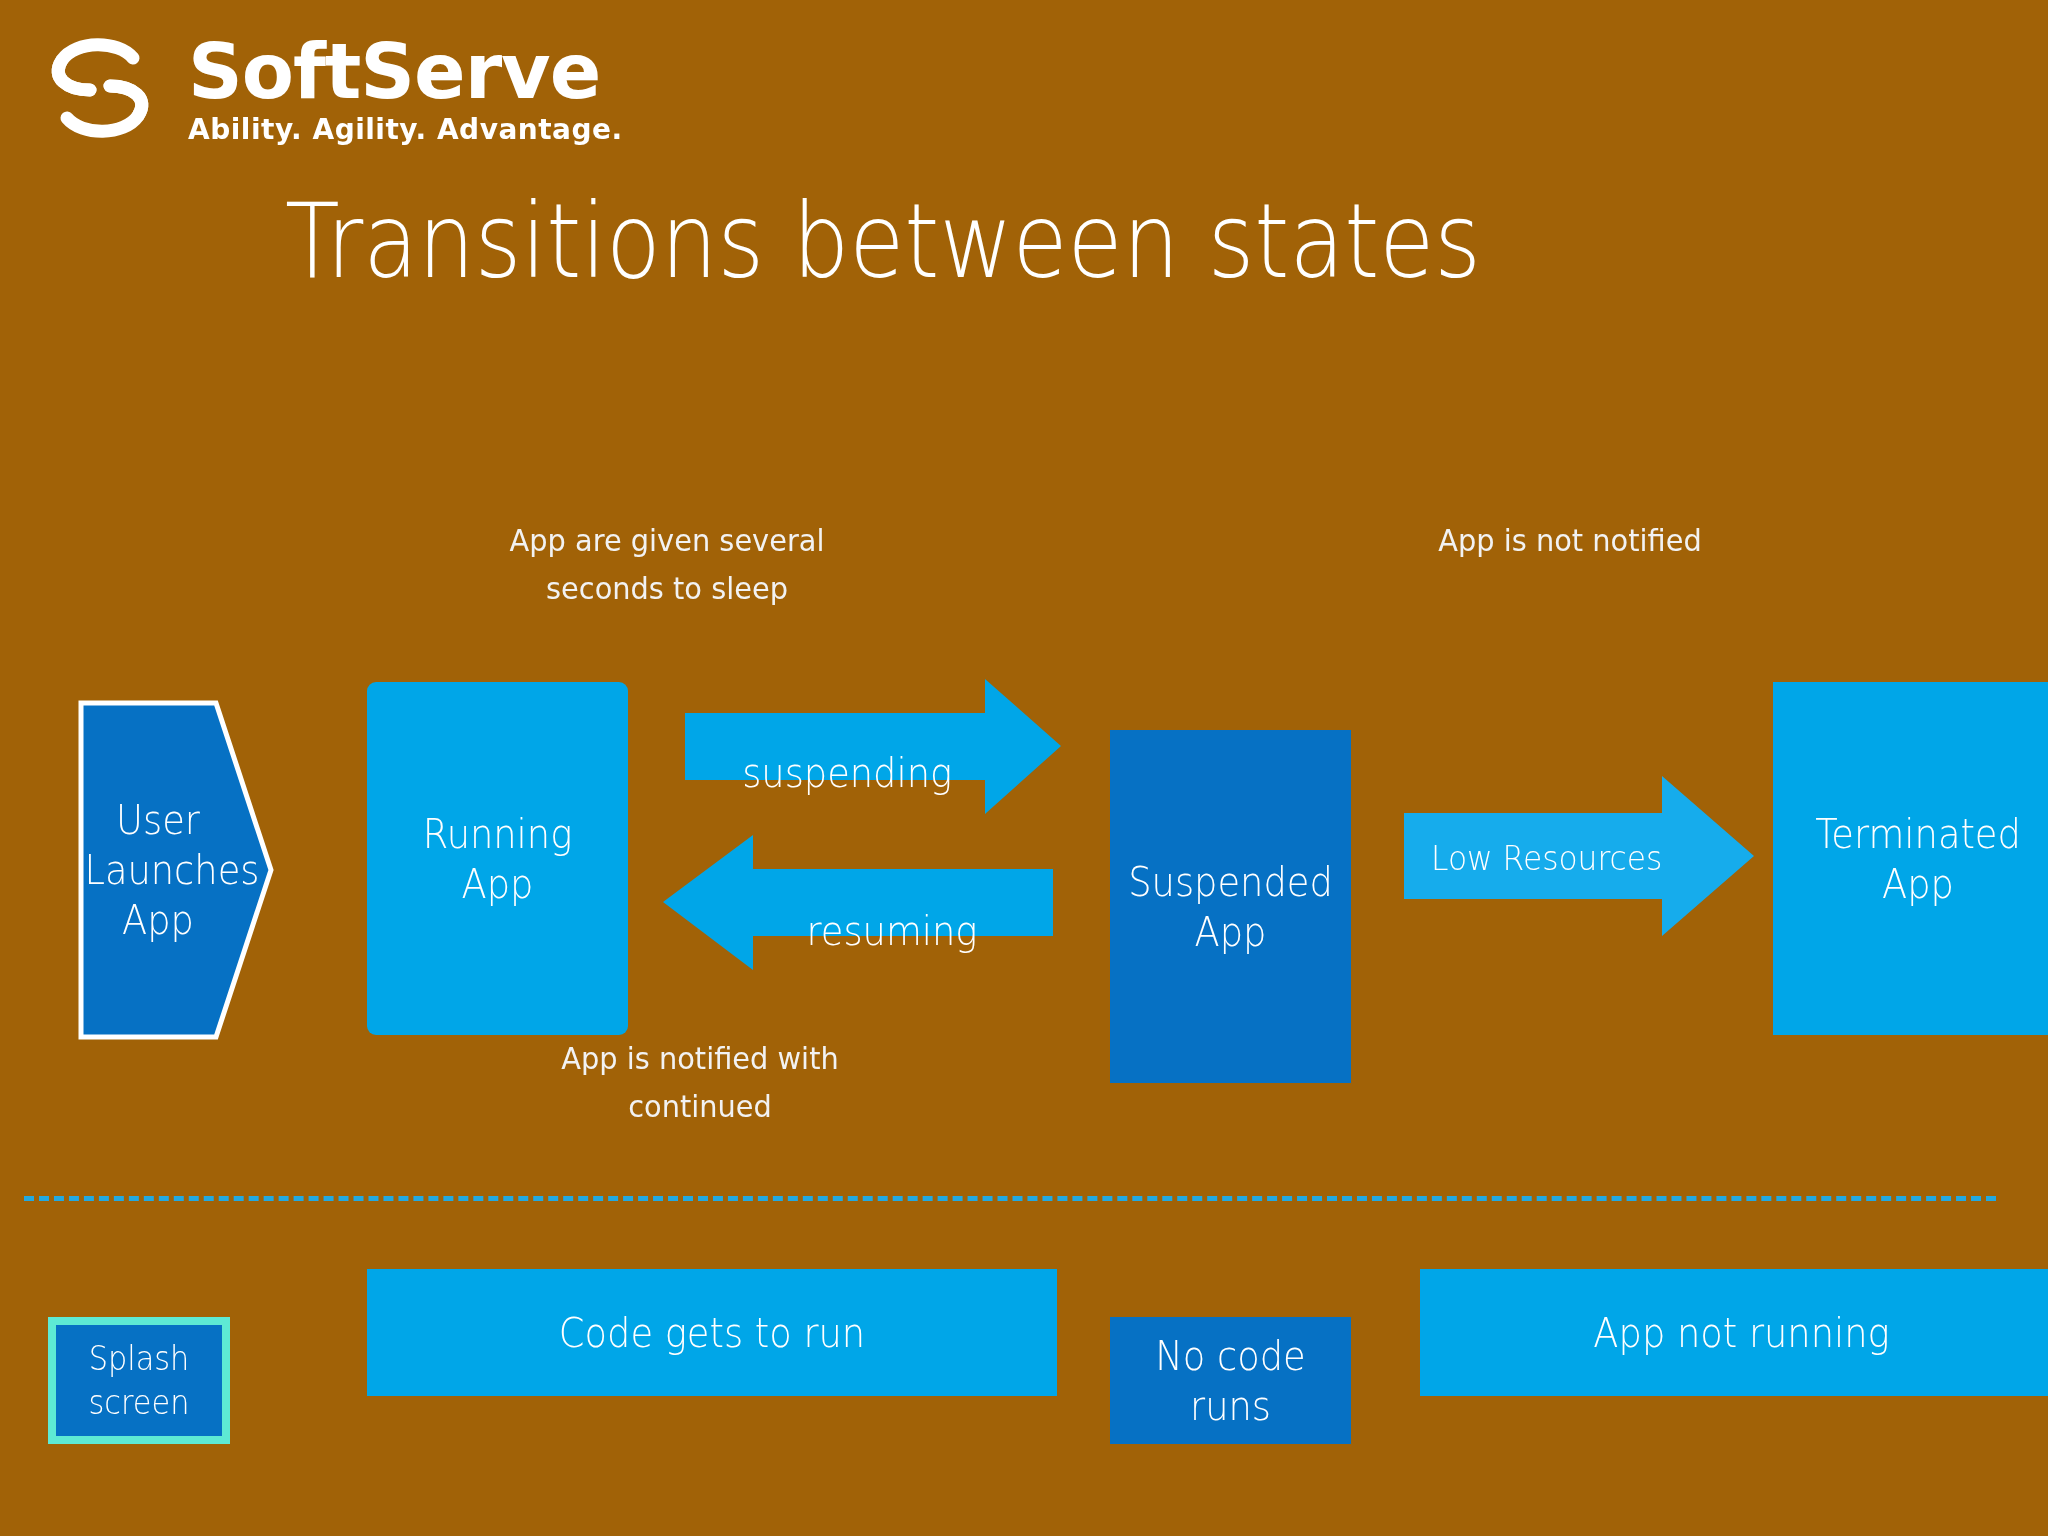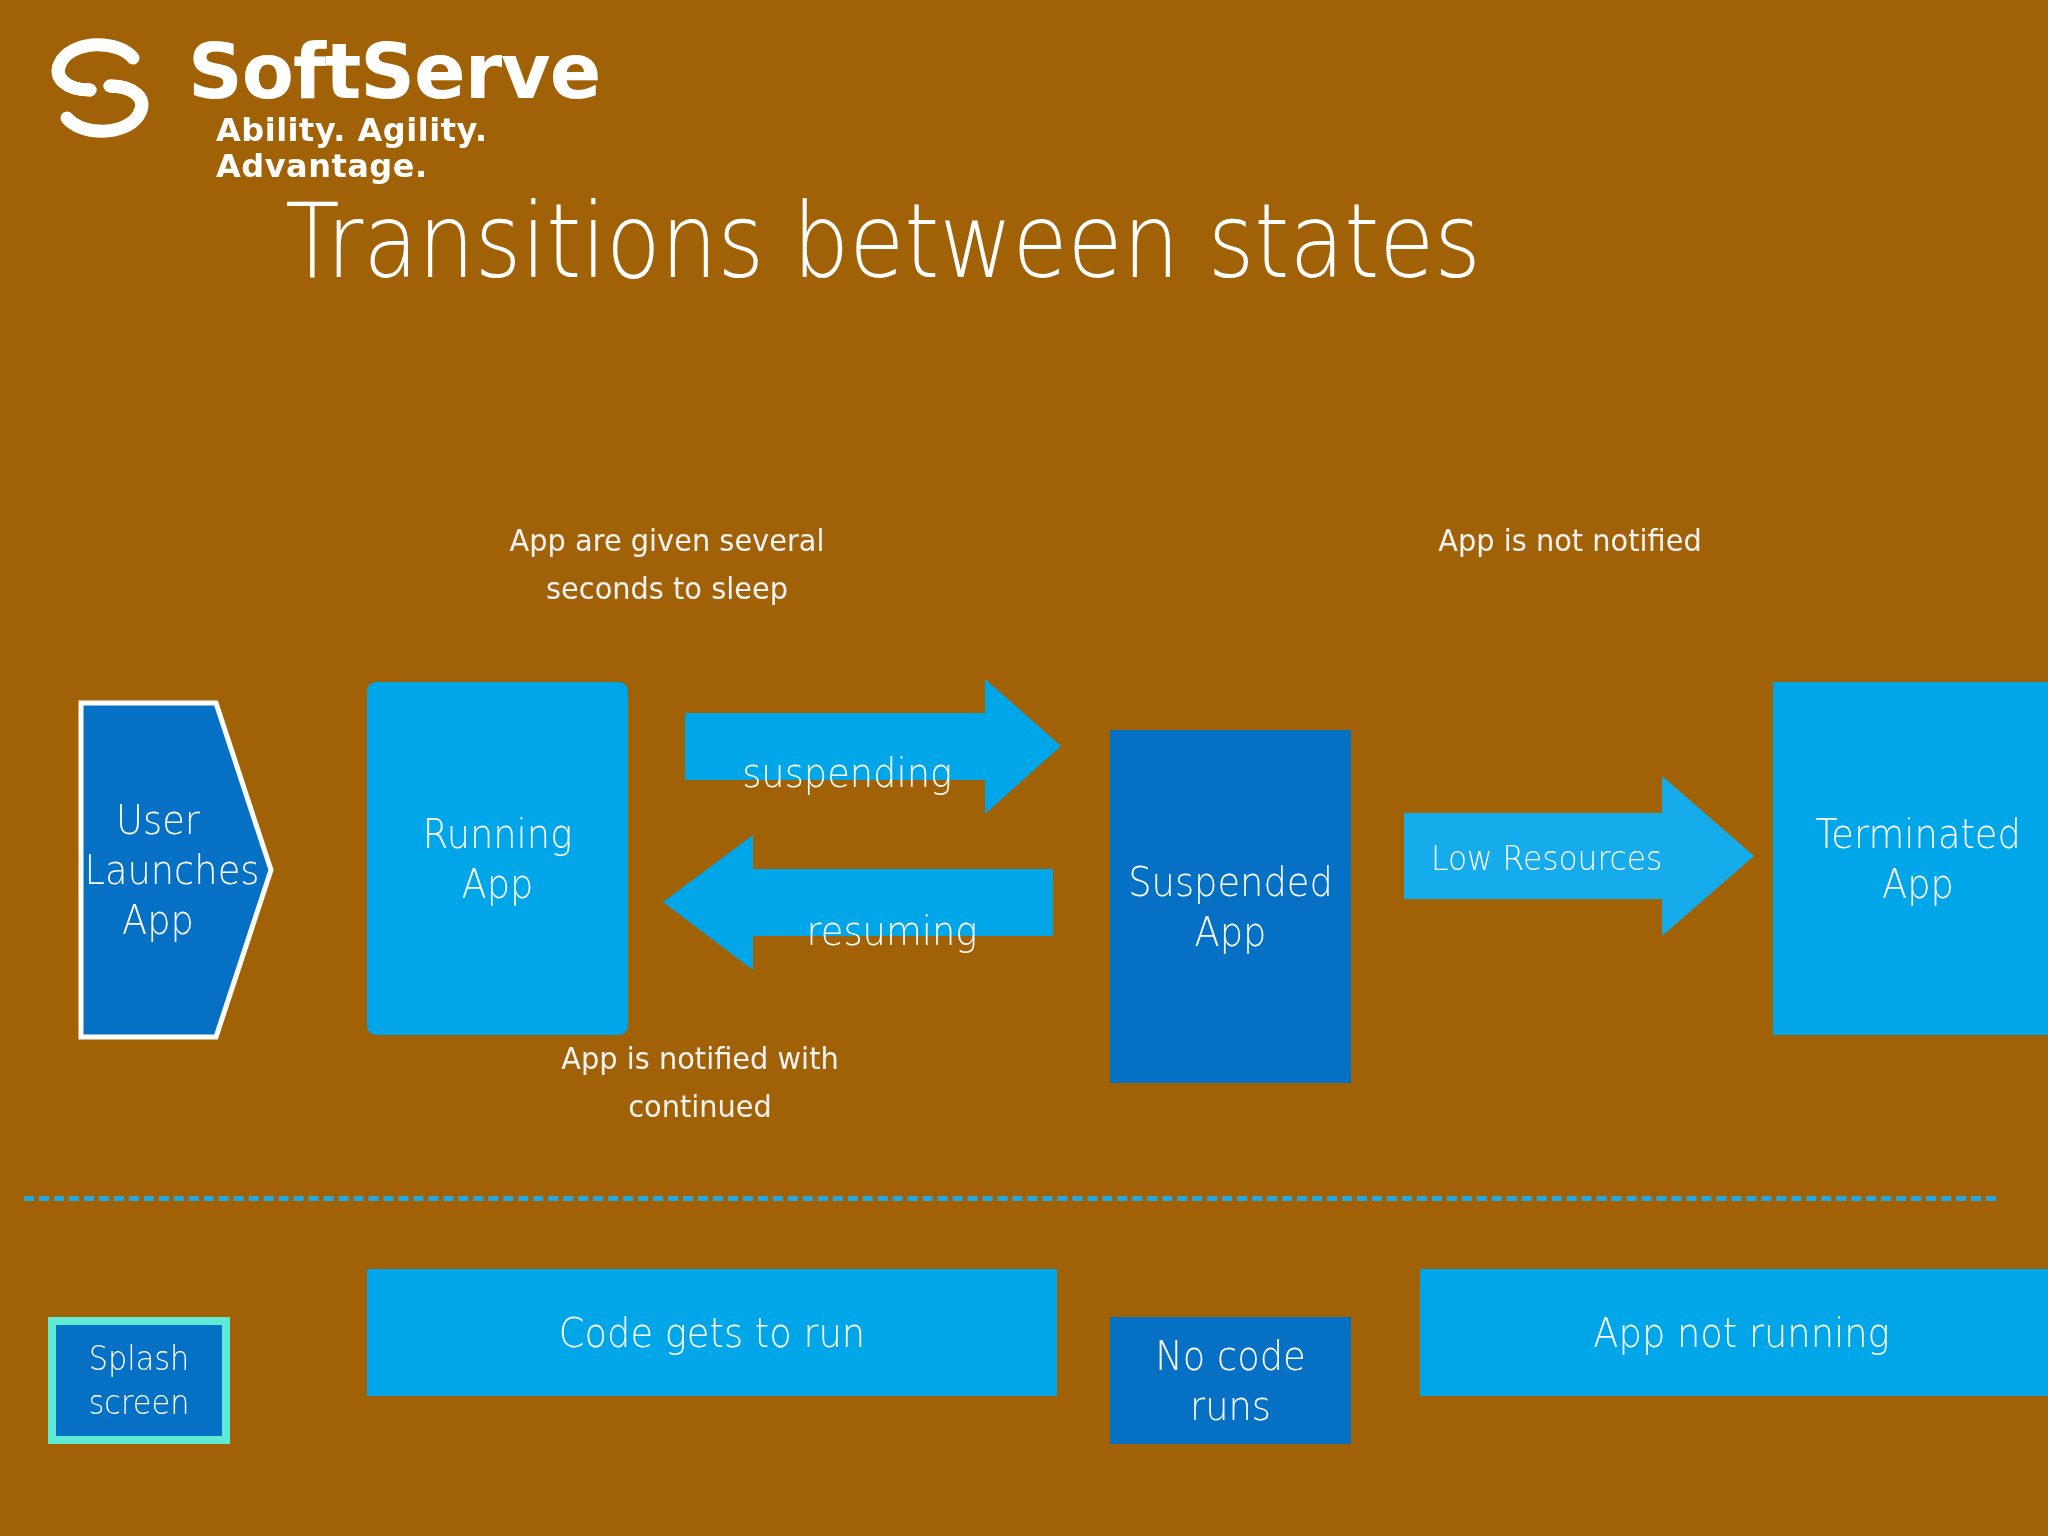--- a/index.html
+++ b/index.html
@@ -33,26 +33,25 @@
     font-family: "DejaVu Sans", sans-serif;
     font-weight: bold;
     font-size: 76px;
     line-height: 76px;
     color: #ffffff;
     letter-spacing: -1px;
   }
   .logo-tag {
     font-family: "DejaVu Sans", sans-serif;
     font-weight: bold;
-    font-size: 32px;
+    font-size: 28px;
     line-height: 36px;
     color: #ffffff;
     letter-spacing: 0.5px;
     margin-top: 2px;
-    margin-left: 28px;
   }
 
   
   #title {
     position: absolute;
     left: 285px;
     top: 186px;
     font-family: "DejaVu Sans", sans-serif;
     font-weight: 300;
     font-size: 104px;

